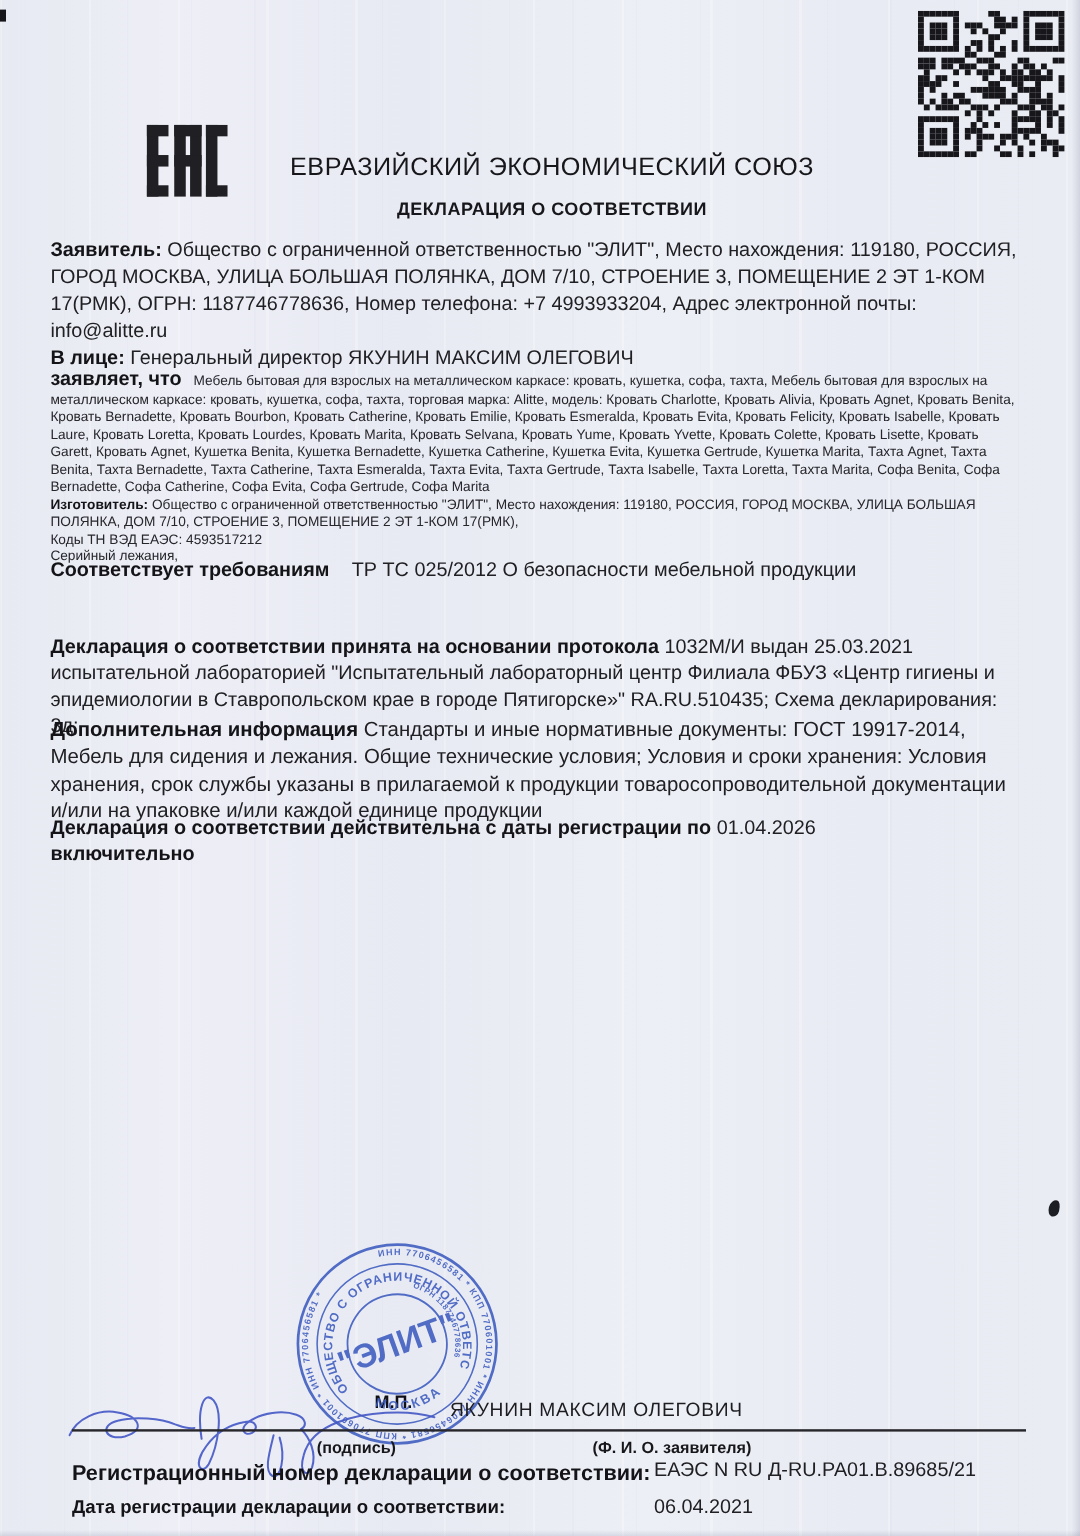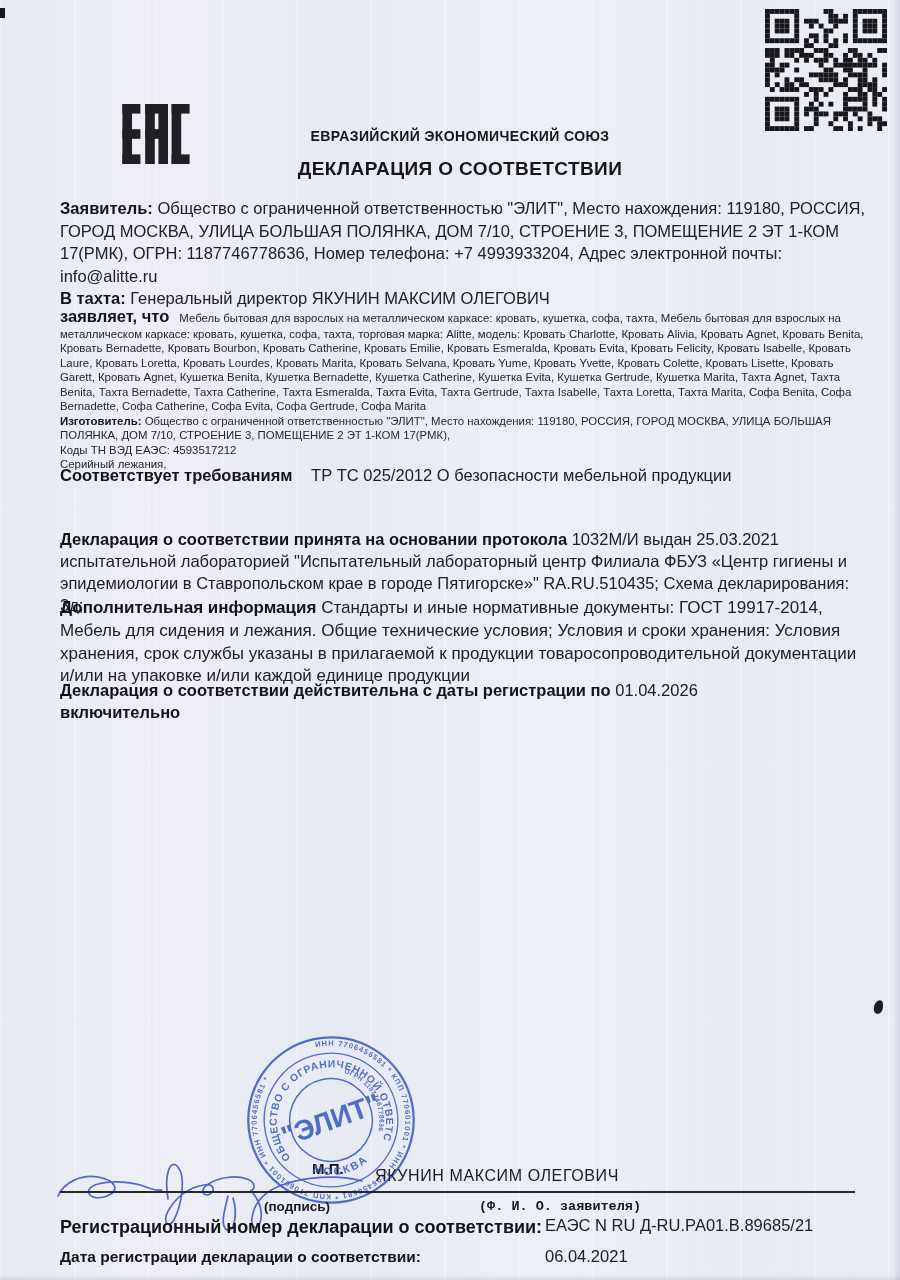--- a/index.html
+++ b/index.html
@@ -11,30 +11,30 @@
   .page::before{
     content:"";position:absolute;inset:0;pointer-events:none;
     background:repeating-linear-gradient(90deg,rgba(255,255,255,.28) 0 2px,rgba(255,255,255,0) 2px 74px),
                repeating-linear-gradient(90deg,rgba(180,190,215,.07) 0 1px,rgba(0,0,0,0) 1px 53px);
   }
   .edge-right{position:absolute;right:0;top:0;width:7px;height:100%;
     background:linear-gradient(90deg,rgba(110,115,140,0),rgba(110,115,140,.20));}
   .edge-bottom{position:absolute;left:0;bottom:0;width:100%;height:5px;
     background:linear-gradient(rgba(110,115,140,0),rgba(110,115,140,.18));}
   .b{font-weight:bold;color:#141418;}
-  .sec{position:absolute;left:60px;width:806px;}
+  .sec{position:absolute;left:42px;width:806px;}
 
   .qr{position:absolute;left:763px;top:9px;width:126px;height:122px;}
   .qr rect{fill:#16161b;}
   .eac{position:absolute;left:118px;top:104px;width:76px;height:60px;}
   .eac rect{fill:#202024;}
 
   .titles{position:absolute;left:60px;top:128px;width:800px;text-align:center;}
-  .t1{font-size:14px;font-weight:bold;letter-spacing:.4px;color:#17171b;}
-  .t2{font-size:19px;font-weight:bold;letter-spacing:.4px;margin-top:14px;color:#17171b;}
+  .t1{font-size:21px;font-weight:normal;letter-spacing:.4px;color:#17171b;}
+  .t2{font-size:15px;font-weight:bold;letter-spacing:.4px;margin-top:14px;color:#17171b;}
 
   .applicant{top:197px;font-size:16.5px;line-height:1.37;}
   .declares{top:306px;font-size:11.4px;line-height:1.27;color:#26262b;}
   .declares-label{font-size:16.5px;padding-right:10px;}
   .comp{top:466px;font-size:16.5px;}
   .comp .val{margin-left:14px;}
   .basis{top:528px;font-size:16.5px;line-height:1.34;}
   .additional{top:597px;font-size:17px;line-height:1.34;}
   .validity{top:679px;font-size:16.5px;line-height:1.36;}
 
@@ -46,21 +46,21 @@
   .st-ogrn{font-size:7px;font-weight:bold;letter-spacing:.4px;}
   .st-main{font-size:11px;font-weight:bold;letter-spacing:.8px;}
   .st-bottom{font-size:11.5px;font-weight:bold;letter-spacing:2.5px;}
   .st-center{font-size:30px;font-weight:bold;}
 
   .signature{position:absolute;left:50px;top:1136px;width:340px;height:100px;}
   .signature path{fill:none;stroke:#4456c5;stroke-width:1.7;stroke-linecap:round;opacity:.9;}
   .sig-line{position:absolute;left:60px;top:1191px;width:795px;border-top:2px solid #26262b;height:0;}
   .applicant-name{position:absolute;left:375px;top:1167px;font-size:16px;letter-spacing:.6px;color:#1c1c20;}
   .cap1{position:absolute;left:150px;top:1199px;width:180px;text-align:right;font-weight:bold;font-size:13.5px;color:#17171b;}
-  .cap2{position:absolute;left:440px;top:1199px;width:240px;text-align:center;font-weight:bold;font-size:13.5px;color:#17171b;font-family:Liberation Mono, monospace;}
+  .cap2{position:absolute;left:440px;top:1199px;width:240px;text-align:center;font-weight:bold;font-size:13.5px;color:#17171b;}
   .reg1l{position:absolute;left:60px;top:1217px;font-weight:bold;font-size:18px;color:#141418;}
   .reg1v{position:absolute;left:545px;top:1216px;font-size:16.5px;}
   .reg2l{position:absolute;left:60px;top:1248px;font-weight:bold;font-size:15.5px;color:#141418;}
   .reg2v{position:absolute;left:545px;top:1247px;font-size:16.5px;}
 
   .blob{position:absolute;left:874px;top:1000px;width:9px;height:14px;background:#1d1d24;
     border-radius:60% 40% 55% 45%/50% 60% 40% 50%;transform:rotate(14deg);}
   .speck{position:absolute;left:0;top:8px;width:5px;height:10px;background:#15151a;}
 </style>
 </head>
@@ -396,21 +396,21 @@
 
   <div class="titles">
     <div class="t1">ЕВРАЗИЙСКИЙ ЭКОНОМИЧЕСКИЙ СОЮЗ</div>
     <div class="t2">ДЕКЛАРАЦИЯ О СООТВЕТСТВИИ</div>
   </div>
 
   <div class="sec applicant">
     <span class="b">Заявитель:</span>
     <span>Общество с ограниченной ответственностью "ЭЛИТ", Место нахождения: 119180, РОССИЯ, ГОРОД МОСКВА, УЛИЦА БОЛЬШАЯ ПОЛЯНКА, ДОМ 7/10, СТРОЕНИЕ 3, ПОМЕЩЕНИЕ 2 ЭТ 1-КОМ 17(РМК), ОГРН: 1187746778636, Номер телефона: +7 4993933204, Адрес электронной почты: info@alitte.ru</span>
     <div>
-      <span class="b">В тахта:</span>
+      <span class="b">В лице:</span>
       <span>Генеральный директор ЯКУНИН МАКСИМ ОЛЕГОВИЧ</span>
     </div>
   </div>
 
   <div class="sec declares">
     <span class="b declares-label">заявляет, что</span><span>Мебель бытовая для взрослых на металлическом каркасе: кровать, кушетка, софа, тахта, Мебель бытовая для взрослых на металлическом каркасе: кровать, кушетка, софа, тахта, торговая марка: Alitte, модель: Кровать Charlotte, Кровать Alivia, Кровать Agnet, Кровать Benita, Кровать Bernadette, Кровать Bourbon, Кровать Catherine, Кровать Emilie, Кровать Esmeralda, Кровать Evita, Кровать Felicity, Кровать Isabelle, Кровать Laure, Кровать Loretta, Кровать Lourdes, Кровать Marita, Кровать Selvana, Кровать Yume, Кровать Yvette, Кровать Colette, Кровать Lisette, Кровать Garett, Кровать Agnet, Кушетка Benita, Кушетка Bernadette, Кушетка Catherine, Кушетка Evita, Кушетка Gertrude, Кушетка Marita, Тахта Agnet, Тахта Benita, Тахта Bernadette, Тахта Catherine, Тахта Esmeralda, Тахта Evita, Тахта Gertrude, Тахта Isabelle, Тахта Loretta, Тахта Marita, Софа Benita, Софа Bernadette, Софа Catherine, Софа Evita, Софа Gertrude, Софа Marita</span>
     <div>
       <span class="b">Изготовитель:</span>
       <span>Общество с ограниченной ответственностью "ЭЛИТ", Место нахождения: 119180, РОССИЯ, ГОРОД МОСКВА, УЛИЦА БОЛЬШАЯ ПОЛЯНКА, ДОМ 7/10, СТРОЕНИЕ 3, ПОМЕЩЕНИЕ 2 ЭТ 1-КОМ 17(РМК),</span>
     </div>

